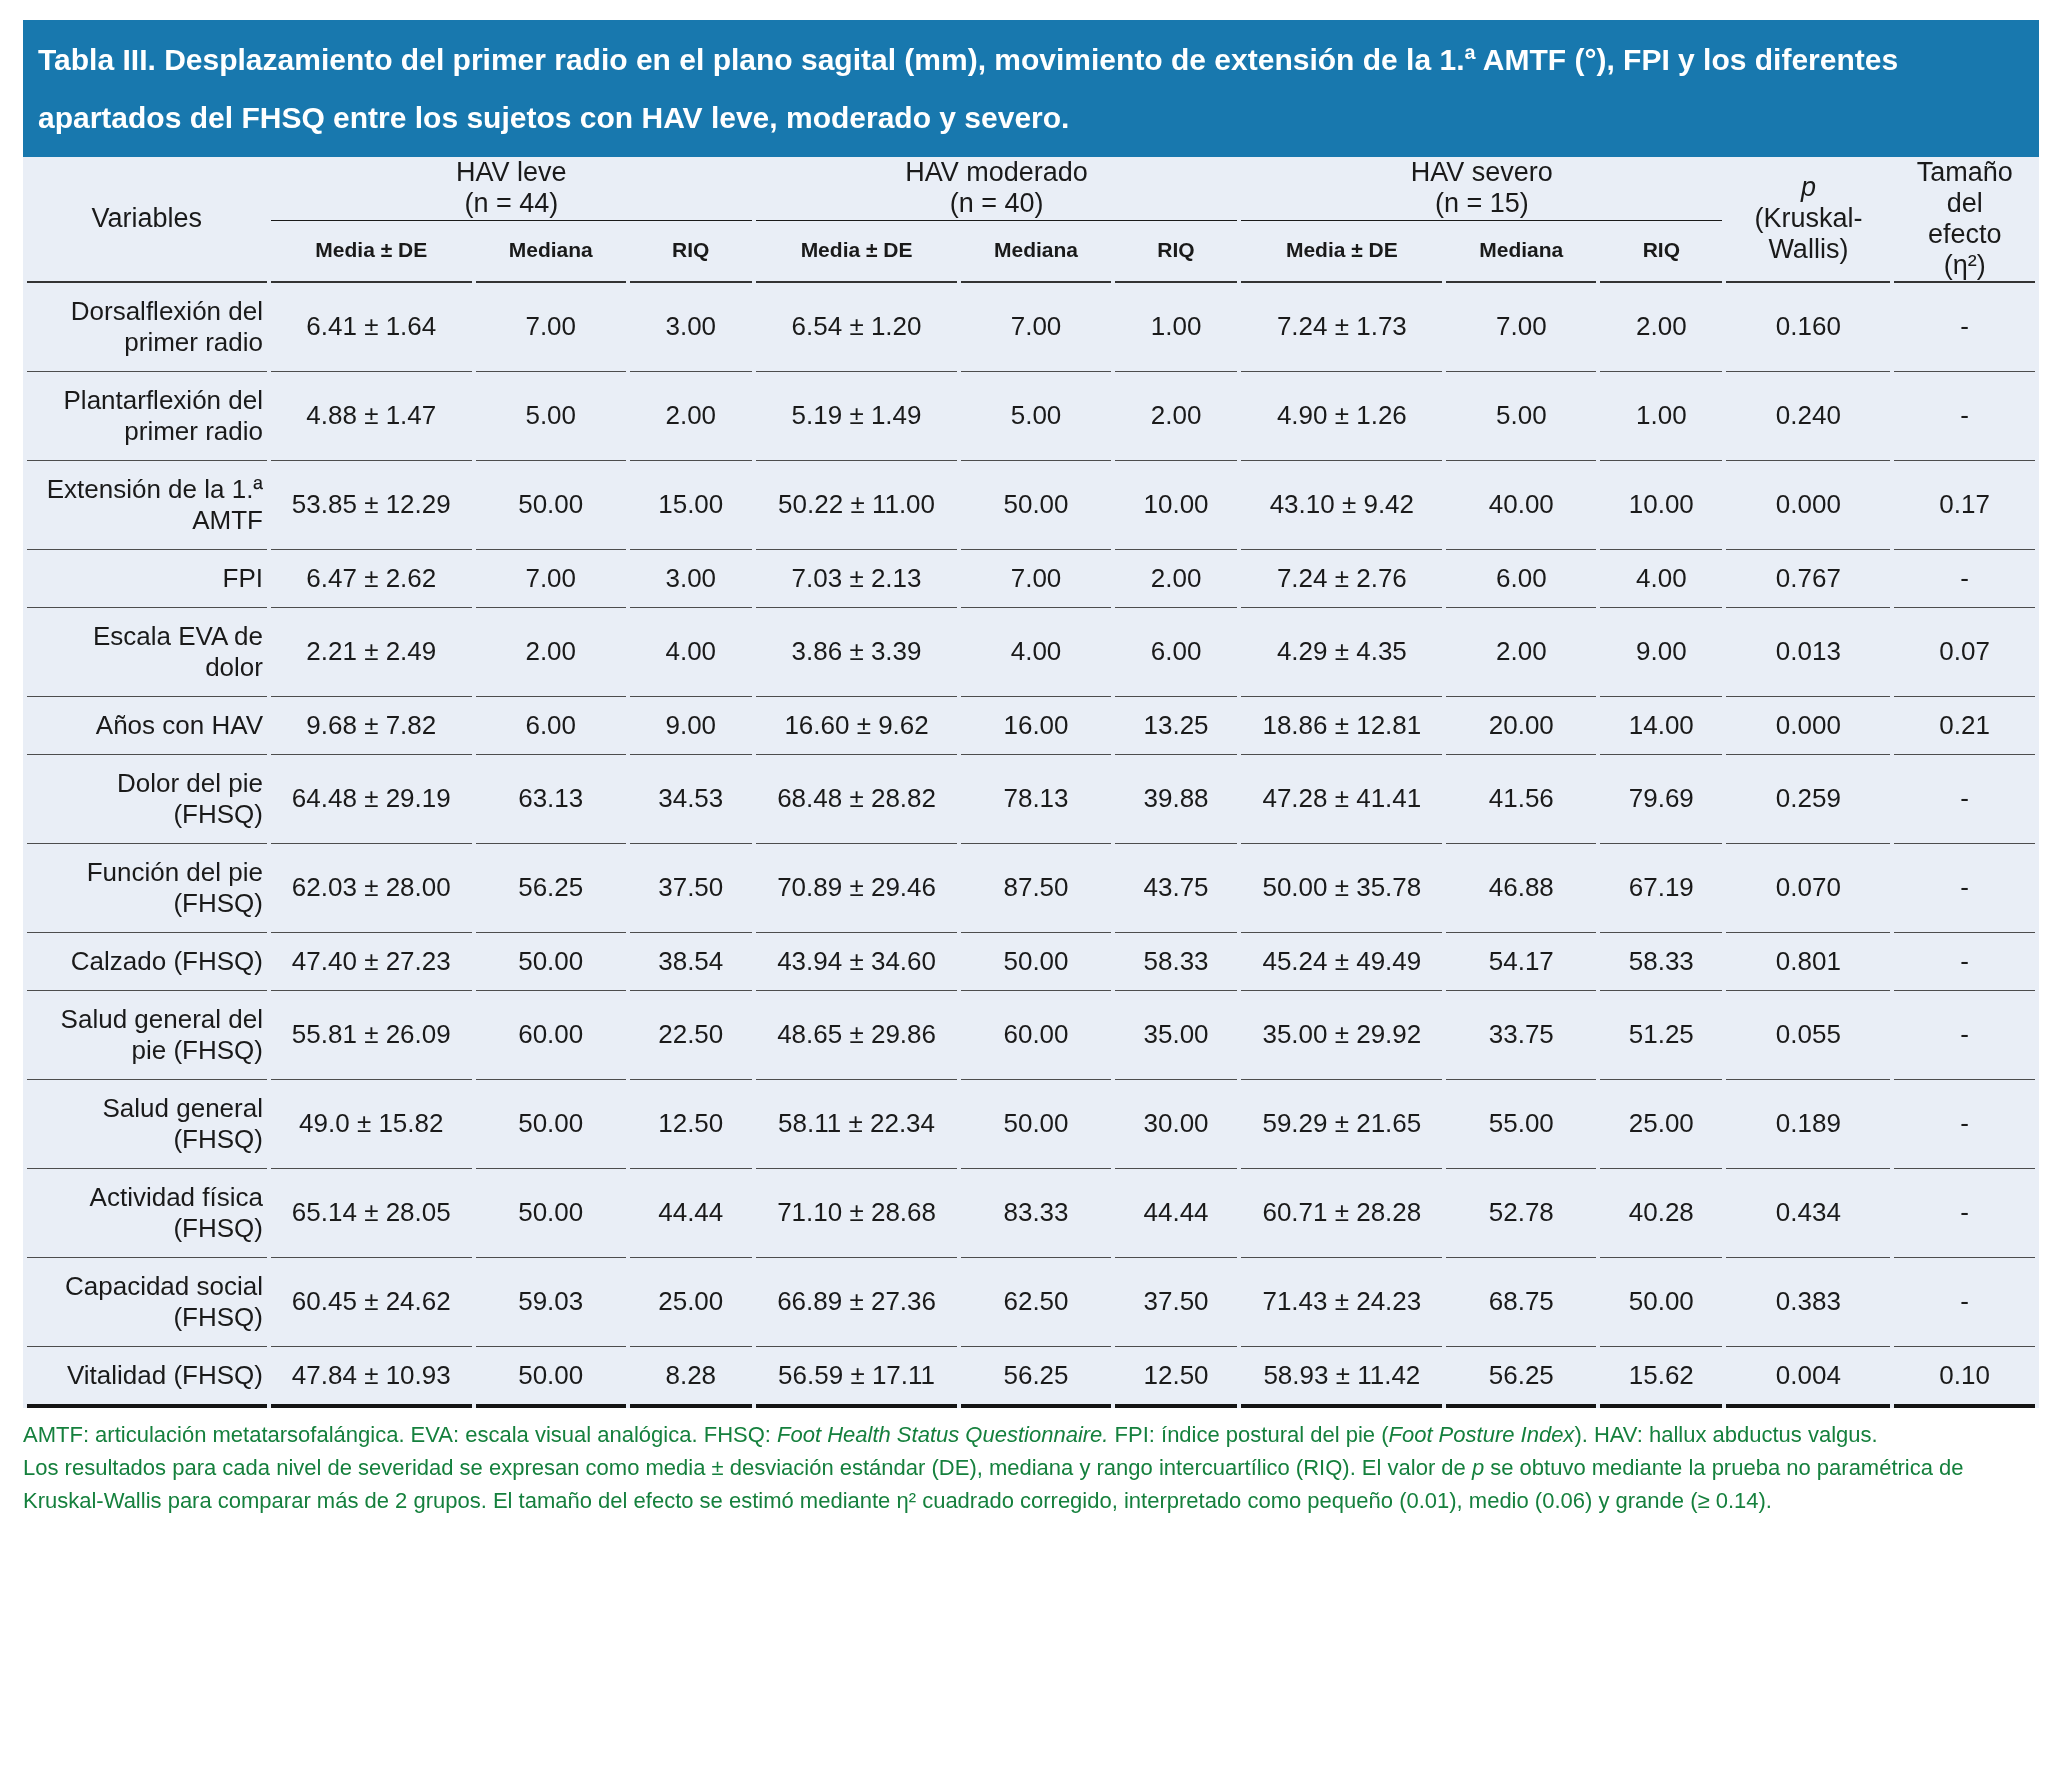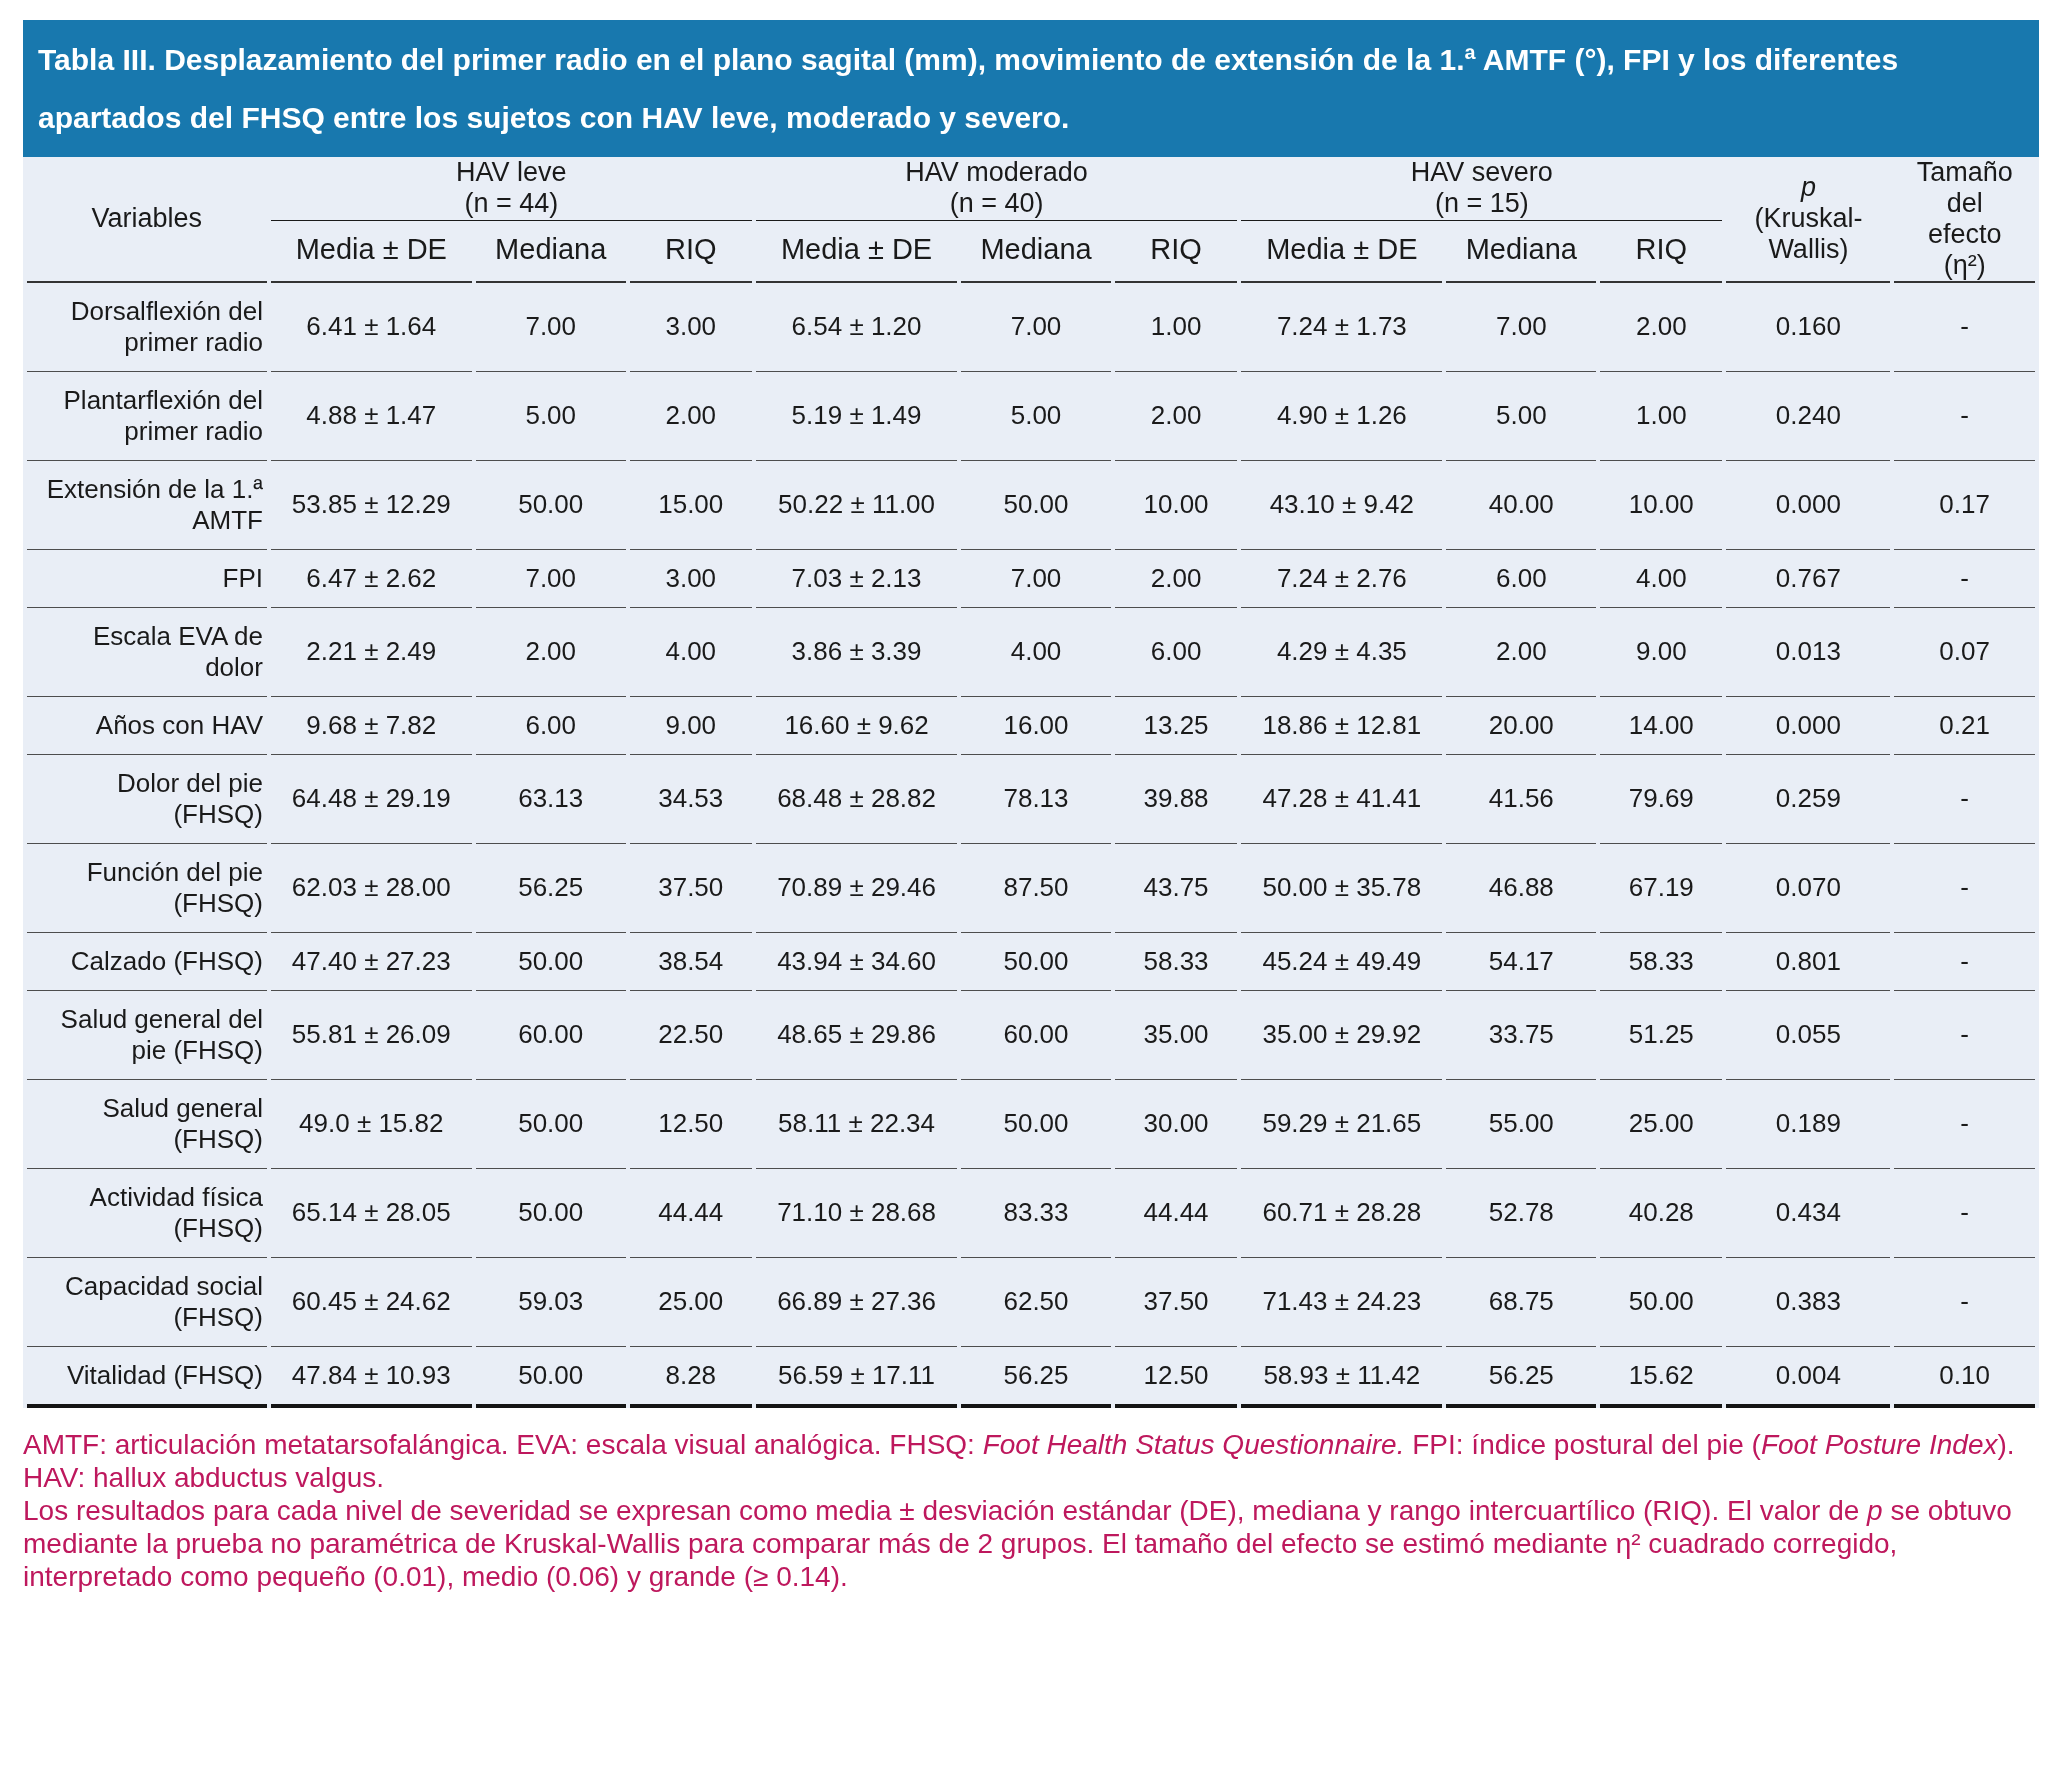--- a/index.html
+++ b/index.html
@@ -43,35 +43,35 @@
     vertical-align:middle;
     padding:0;
     font-weight:normal;
     line-height:31px;
   }
   
   th.vh{font-weight:bold;font-size:27px;}
   th.grp{font-weight:bold;font-size:27px;padding:16.7px 0 15px 0;border-bottom:1.9px solid #1a1a1a;line-height:35px;}
   th.ph, th.eh{font-weight:bold;font-size:27px;line-height:33px;}
   th.ph .pit{font-style:italic;}
-  tr.shead th{font-weight:normal;font-size:29px;padding:13px 0 15px 0;}
+  tr.shead th{font-weight:bold;font-size:21px;padding:13px 0 15px 0;}
   tr.shead th, th.vh, th.ph, th.eh{border-bottom:2.8px solid #333333;}
   
   tr.dr th.rl{padding:13px 3.7px;line-height:31px;text-align:right;}
   tr.dr td{padding:13px 1.9px;}
   tr.dr th, tr.dr td{border-bottom:1.9px solid #4d4d4d;}
   tr.dr.last th, tr.dr.last td{border-bottom:4.6px solid #141414;}
   td.bold, .bold{font-weight:bold;}
   
   .footnotes{
     width:2016px;
-    margin-top:20px;
-    font-size:28px;
+    margin-top:10px;
+    font-size:22px;
     line-height:33px;
-    color:#be185d;
+    color:#15803d;
   }
   .footnotes p{margin:0;}
   .footnotes i{font-style:italic;}
 </style>
 </head>
 <body>
 
 <div class="page">
   <div class="sheet">
 

